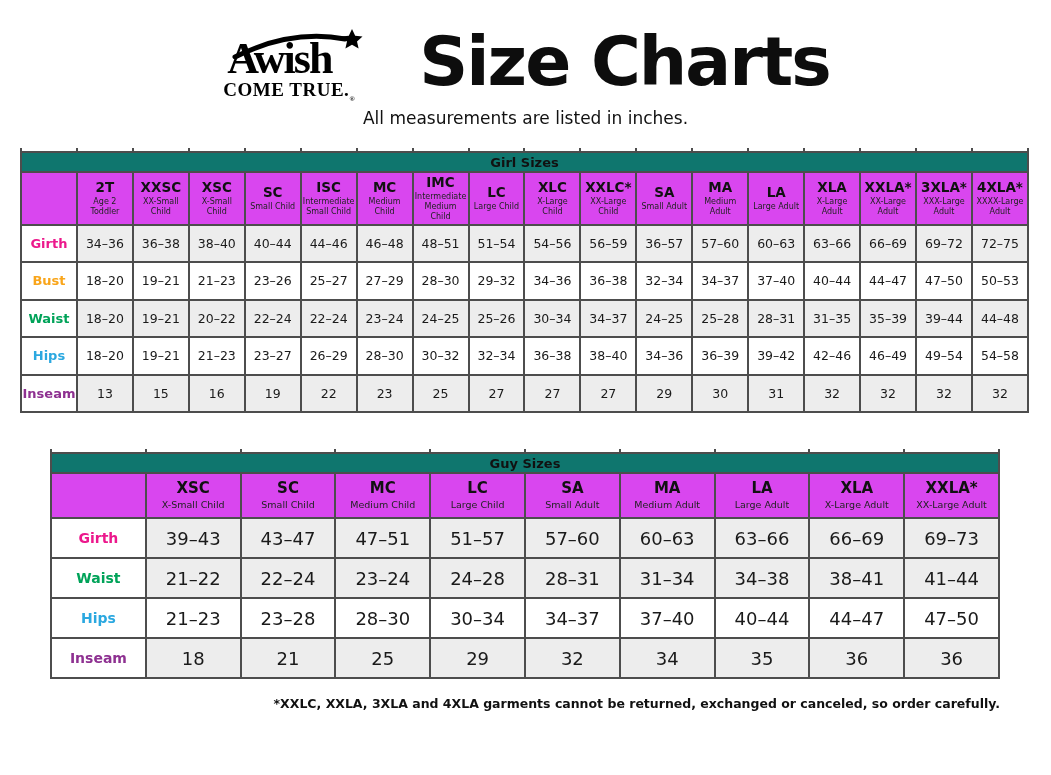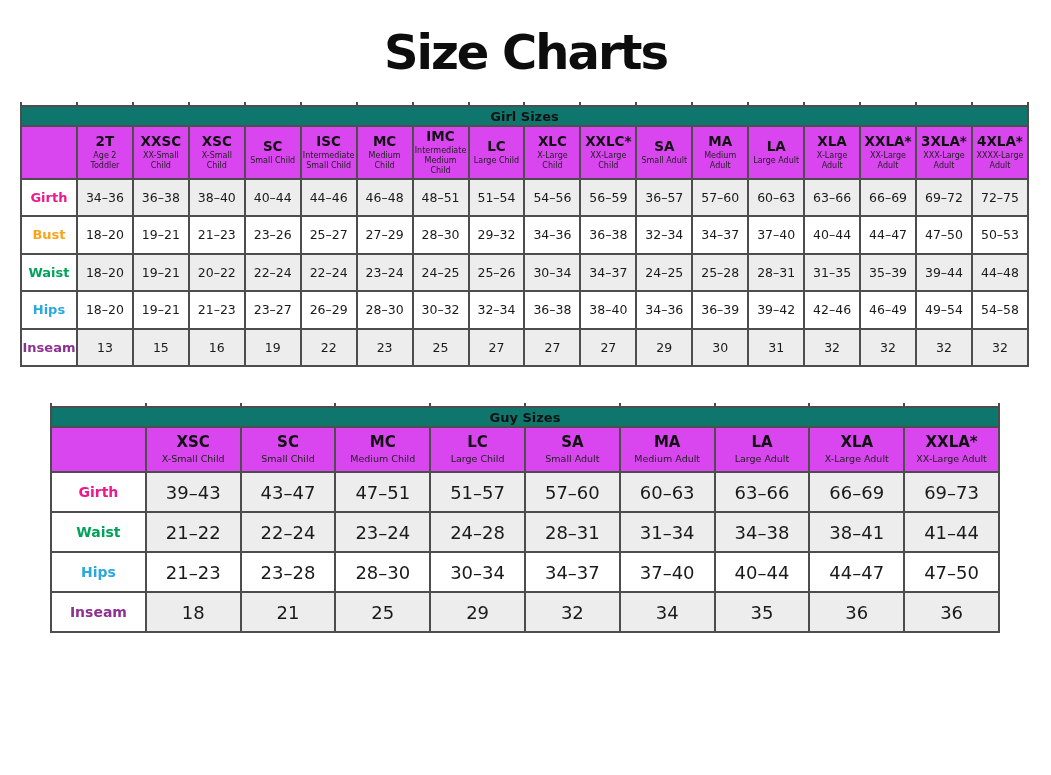--- a/index.html
+++ b/index.html
@@ -16,21 +16,21 @@
     font-family:"Liberation Serif", serif; font-weight:bold; font-size:44px;
     letter-spacing:-2px; line-height:1; position:absolute; left:6px; top:8px; color:#000;
   }
   .logo .cometrue {
     font-family:"Liberation Serif", serif; font-weight:bold; font-size:19px;
     letter-spacing:0.5px; position:absolute; left:2px; top:50px; color:#000; white-space:nowrap;
   }
   .logo .reg { font-size:7px; vertical-align:sub; }
   .logo svg { position:absolute; left:0; top:-6px; }
   .big-title {
-    font-size:48px; font-weight:bold; letter-spacing:-2px; color:#0d0d0d; line-height:1;
+    font-size:68px; font-weight:bold; letter-spacing:-2px; color:#0d0d0d; line-height:1;
     padding-bottom:6px;
   }
   .subtitle { text-align:center; font-size:17px; margin-top:6px; color:#111; }
 
   
   table { border-collapse:collapse; table-layout:fixed; }
   td { vertical-align:middle; text-align:center; }
   tr.tick td { border-left:2px solid #4d4d4d; border-right:2px solid #4d4d4d; height:4px; padding:0; }
   tr.titlebar td {
     border:2px solid #4d4d4d; background:#0f766e; font-weight:bold; font-size:13px;
@@ -57,22 +57,31 @@
     width:950px; margin:17px 0 0 50px; text-align:right;
     font-size:12.5px; font-weight:bold; color:#111;
   }
 </style>
 </head>
 <body>
 
 <div class="page">
 
   <div class="header">
+    <div class="logo">
+      <svg width="178" height="40" viewBox="0 0 178 40">
+        <path d="M14 34 Q 70 6 124 16" fill="none" stroke="#000" stroke-width="5" stroke-linecap="round"></path>
+        <path d="M131 6 l3.2 6.8 7.3 0.7 -5.5 4.9 1.6 7.2 -6.6 -3.8 -6.6 3.8 1.6 -7.2 -5.5 -4.9 7.3 -0.7 Z" fill="#000"></path>
+      </svg>
+      <div class="awish">Awish</div>
+      <div class="cometrue"><span>COME TRUE.</span><span class="reg">®</span></div>
+    </div>
     <div class="big-title">Size Charts</div>
   </div>
+  <div class="subtitle">All measurements are listed in inches.</div>
 
   <table class="girl-table">
       <tbody>
         <tr class="tick">
           <td></td>
           <td></td>
           <td></td>
           <td></td>
           <td></td>
           <td></td>
@@ -366,14 +375,15 @@
           <td>29</td>
           <td>32</td>
           <td>34</td>
           <td>35</td>
           <td>36</td>
           <td>36</td>
         </tr>
       </tbody>
     </table>
 
+  <div class="footnote">*XXLC, XXLA, 3XLA and 4XLA garments cannot be returned, exchanged or canceled, so order carefully.</div>
 
 </div>
 
 </body></html>

